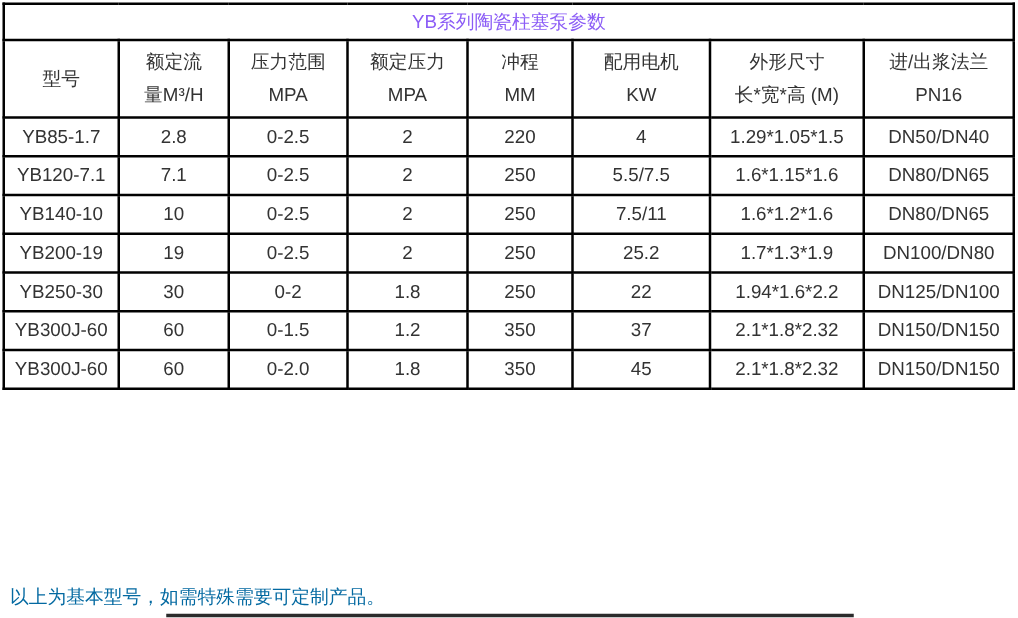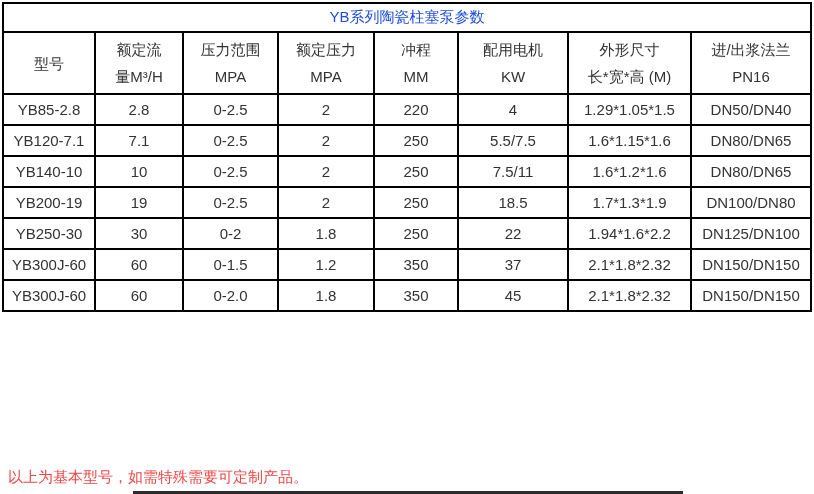--- a/index.html
+++ b/index.html
@@ -28,37 +28,37 @@
     text-align: center;
     vertical-align: middle;
     font-weight: normal;
     padding: 0;
     overflow: hidden;
     white-space: nowrap;
   }
   td.title-cell {
     height: 29px;
     font-size: 15px;
-    color: #1d4ed8;
+    color: #8b5cf6;
   }
   tr.header-row th {
     height: 62px;
     line-height: 27px;
     font-size: 15px;
   }
   tbody.data-body td {
     height: 31px;
     font-size: 15px;
   }
   .footer-note {
     position: absolute;
     left: 8px;
     top: 468px;
     font-size: 15px;
-    color: #ef4444;
+    color: #0369a1;
   }
   .cutoff-bar {
     position: absolute;
     left: 133px;
     bottom: 0;
     width: 550px;
     height: 3px;
     background: #2b2b2b;
   }
 </style>
@@ -113,21 +113,21 @@
           </th>
           <th>
             <div>进/出浆法兰</div>
             <div>PN16</div>
           </th>
         </tr>
     </thead>
     <tbody class="data-body">
 
     <tr>
-          <td>YB85-2.8</td>
+          <td>YB85-1.7</td>
           <td>2.8</td>
           <td>0-2.5</td>
           <td>2</td>
           <td>220</td>
           <td>4</td>
           <td>1.29*1.05*1.5</td>
           <td>DN50/DN40</td>
         </tr>
         <tr>
           <td>YB120-7.1</td>
@@ -148,21 +148,21 @@
           <td>7.5/11</td>
           <td>1.6*1.2*1.6</td>
           <td>DN80/DN65</td>
         </tr>
         <tr>
           <td>YB200-19</td>
           <td>19</td>
           <td>0-2.5</td>
           <td>2</td>
           <td>250</td>
-          <td>18.5</td>
+          <td>25.2</td>
           <td>1.7*1.3*1.9</td>
           <td>DN100/DN80</td>
         </tr>
         <tr>
           <td>YB250-30</td>
           <td>30</td>
           <td>0-2</td>
           <td>1.8</td>
           <td>250</td>
           <td>22</td>

